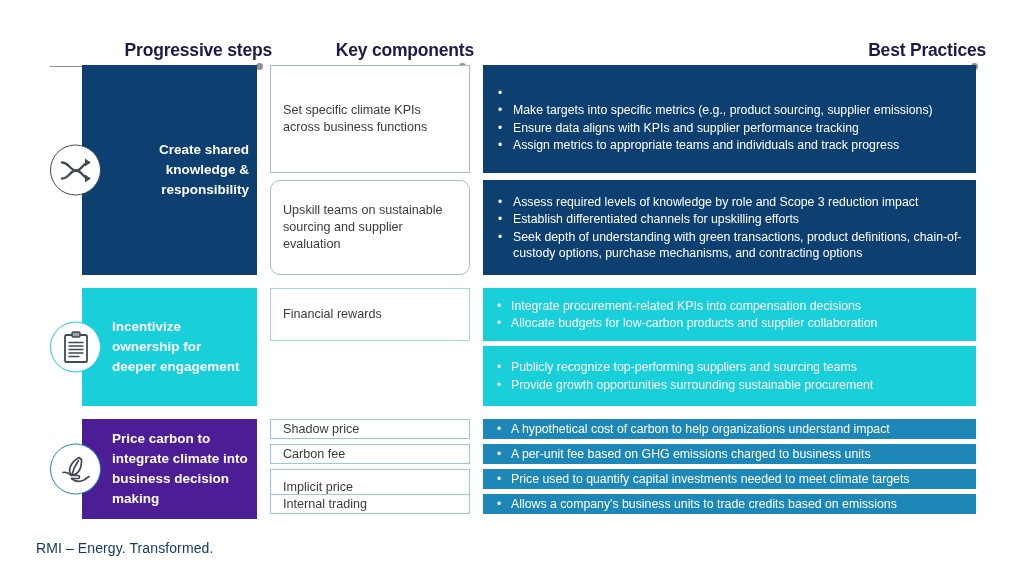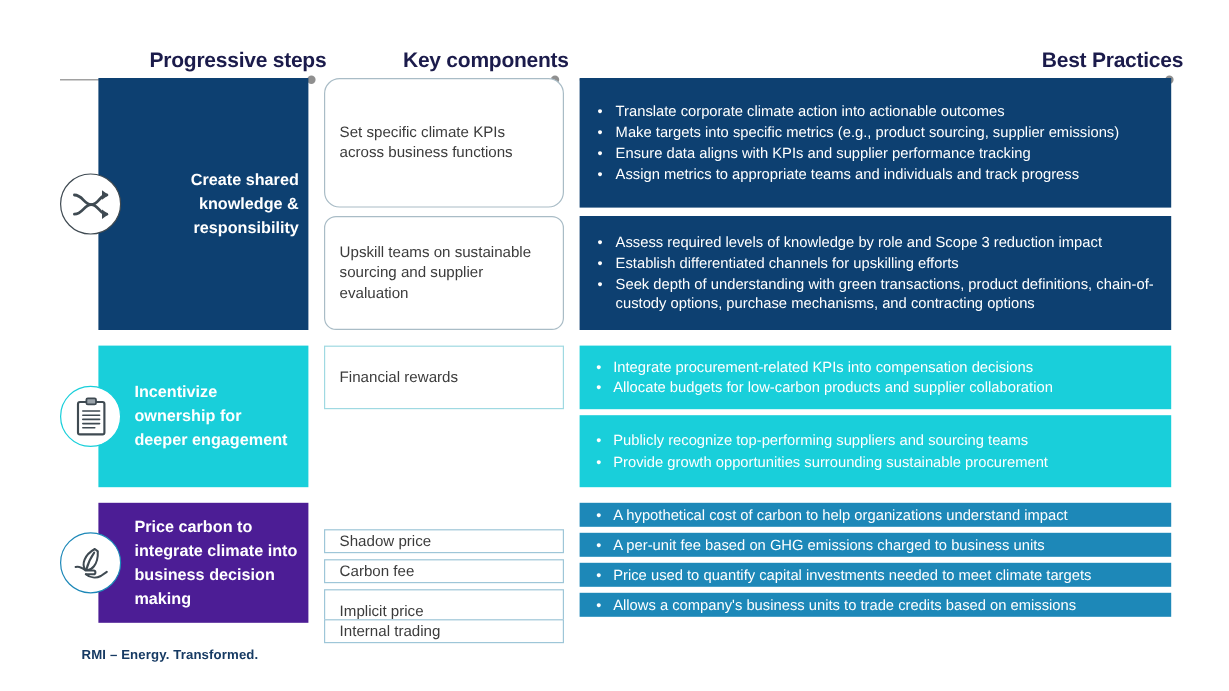--- a/index.html
+++ b/index.html
@@ -142,21 +142,21 @@
     align-items: center;
     padding: 6px 12px;
   }
   .kc-box .kc-text {
     font-size: 12.6px;
     line-height: 17px;
     color: #3b3b3b;
   }
   .kc-border-gray { border: 1px solid #a9bcc6; }
   .kc-border-teal { border: 1px solid #9fd9e2; }
-  .kc-border-blue { border: 1px solid #9ec6d8; margin-top: 22px; }
+  .kc-border-blue { border: 1px solid #9ec6d8; }
 
   
   .bp-col {
     position: absolute;
     left: 483px;
     top: 0;
     width: 493px;
     height: 100%;
   }
   .bp-block {
@@ -190,25 +190,24 @@
     color: #ffffff;
   }
   .bp-teal .bp-bullet, .bp-blue .bp-bullet { width: 24px; }
   .bp-text { flex: 1 1 auto; }
 
   
   .footer {
     position: absolute;
     left: 36px;
     top: 540px;
-    font-size: 11px;
-    font-weight: bold;
+    font-size: 14px;
+    font-weight: normal;
     color: #163a63;
     letter-spacing: 0.1px;
-    margin-left: 32px;
   }
 
   svg { display: block; }
 </style>
 </head>
 <body>
 
 <div class="headers">
 
   <div class="col-header hdr-1">
@@ -248,34 +247,33 @@
       <g fill="none" stroke="#3f4a52" stroke-width="2.3" stroke-linecap="round" stroke-linejoin="round">
         <path d="M3 7 C10 7, 11 15, 17 15 C23 15, 24 23, 30 23"></path>
         <path d="M3 23 C10 23, 11 15, 17 15 C23 15, 24 7, 30 7"></path>
       </g>
       <path d="M26 3 L31.5 7 L26 11 Z" fill="#3f4a52"></path>
       <path d="M26 19 L31.5 23 L26 27 Z" fill="#3f4a52"></path>
     </svg>
   </div>
 
   <div class="kc-col">
-    <div class="kc-box kc-border-gray" style="top:0px; height:108px;border-radius:13px;">
+    <div class="kc-box kc-border-gray" style="top:0px; height:108px;">
       <div class="kc-text">Set specific climate KPIs across business functions</div>
     </div>
     <div class="kc-box kc-border-gray" style="top:115px; height:95px;border-radius:10px;">
       <div class="kc-text">Upskill teams on sustainable sourcing and supplier evaluation</div>
     </div>
   </div>
 
   <div class="bp-col">
 
     <div class="bp-block bp-navy" style="top:0px; height:108px;">
       <div class="bp-item">
         <span class="bp-bullet">•</span>
-        <span class="bp-text">Translate corporate climate action into actionable outcomes</span>
       </div>
       <div class="bp-item">
         <span class="bp-bullet">•</span>
         <span class="bp-text">Make targets into specific metrics (e.g., product sourcing, supplier emissions)</span>
       </div>
       <div class="bp-item">
         <span class="bp-bullet">•</span>
         <span class="bp-text">Ensure data aligns with KPIs and supplier performance tracking</span>
       </div>
       <div class="bp-item">

